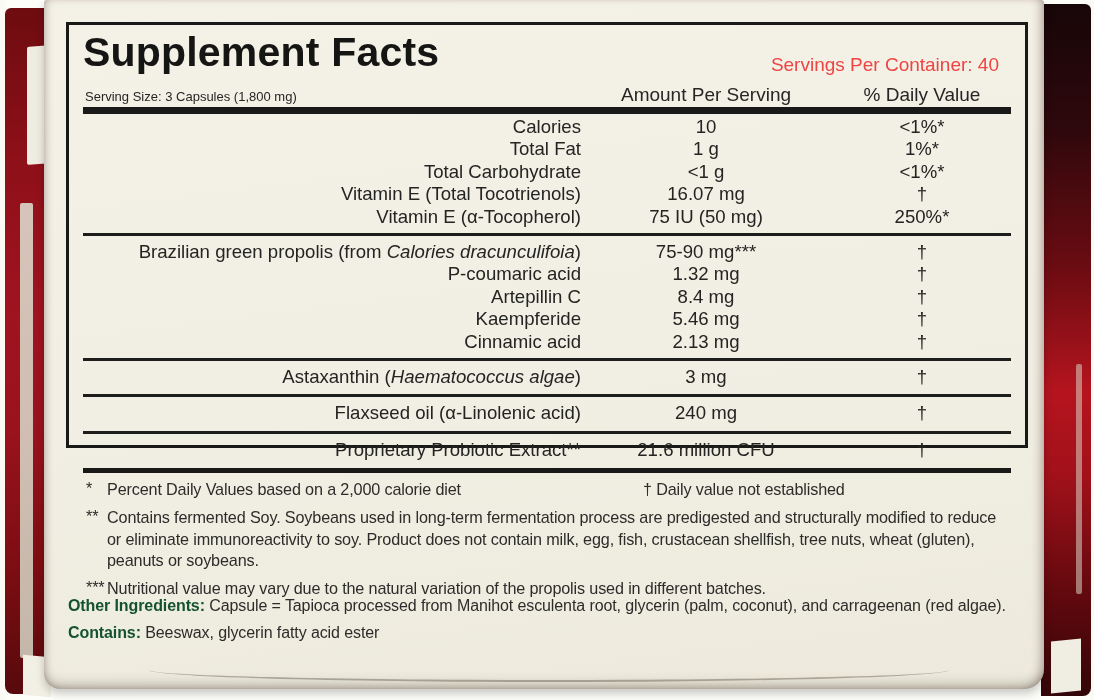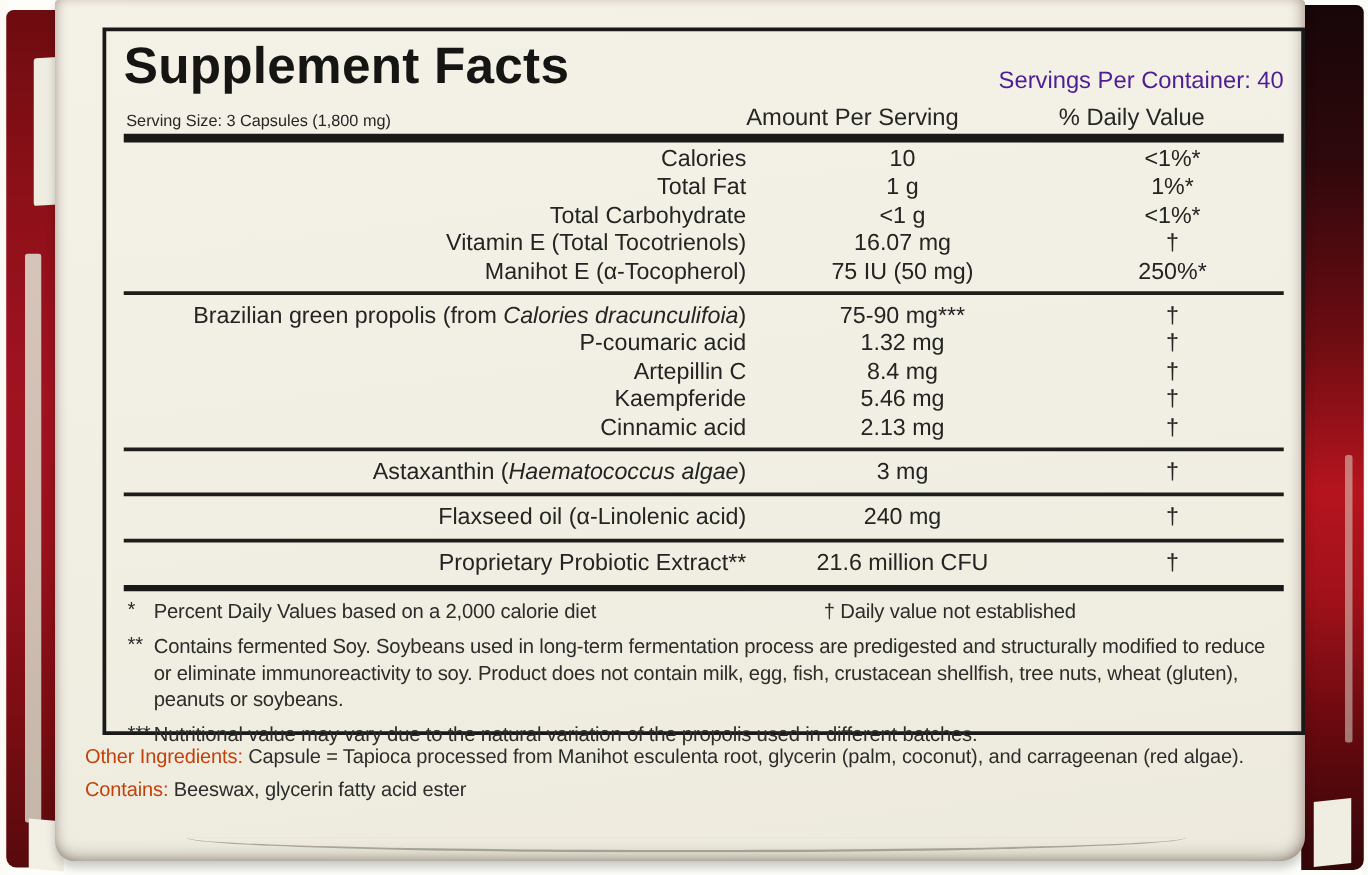--- a/index.html
+++ b/index.html
@@ -61,45 +61,44 @@
                 0 5px 8px rgba(0,0,0,.20);
   }
   .box-bottom-edge {
     position: absolute; left: 105px; right: 95px; bottom: 7px; height: 12px;
     border-bottom: 2px solid rgba(110,102,86,.5);
     border-radius: 0 0 50% 50% / 0 0 100% 100%;
   }
 
   
   .facts {
-    position: absolute; left: 66px; top: 22px; width: 962px; height: 566px;
+    position: absolute; left: 66px; top: 22px; width: 962px; height: 426px;
     border: 3px solid #191917;
     padding: 2px 14px 0 14px;
-    margin-left: 16px;
   }
 
   .facts-header { position: relative; height: 80px; }
   .title {
     position: absolute; left: 0; top: 2px;
     font-size: 41px; font-weight: 900; letter-spacing: .2px; color: #151513;
   }
   .serving-size {
     position: absolute; left: 2px; bottom: 3px;
     font-size: 13px; color: #262624;
   }
   .servings-container {
-    position: absolute; right: 0; top: 27px;
-    font-size: 19px; color: #4c1d95;
+    position: absolute; right: 12px; top: 27px;
+    font-size: 19px; color: #ef4444;
   }
   .col-heads {
     position: absolute; left: 0; right: 0; bottom: 1px;
     display: grid; grid-template-columns: 498px 250px 182px;
     font-size: 19px; color: #262624;
   }
-  .col-heads .c { }
+  .col-heads .c { text-align: center; }
 
   .bar-thick { height: 7px; background: #191917; }
   .rule-mid  { height: 3px; background: #1d1d1b; margin: 3px 0; }
   .rule-heavy{ height: 5px; background: #191917; margin: 4px 0 3px 0; }
 
   .sec { padding-top: 2px; padding-bottom: 2px; }
   .row {
     display: grid; grid-template-columns: 498px 250px 182px;
     font-size: 18.6px; line-height: 22.4px; color: #242422;
   }
@@ -119,21 +118,21 @@
   .fn.first { height: 24px; }
   .fn .dagger-note { position: absolute; left: 560px; top: 0; }
   .fn.soy { margin-bottom: 6px; }
 
   
   .other-info {
     position: absolute; left: 68px; top: 596px; width: 962px;
     font-size: 16px; line-height: 20px; letter-spacing: -0.1px; color: #2c2c2a;
   }
   .other-info .line { margin-bottom: 7px; }
-  .other-info .lbl { font-weight: normal; color: #c2410c; text-align: center; }
+  .other-info .lbl { font-weight: bold; color: #14532d; text-align: center; }
 </style>
 </head>
 <body>
 
 <div class="photo">
 
   <div class="edge-sliver-left"></div>
   <div class="edge-sliver-right"></div>
 
   <div class="side-left">
@@ -181,21 +180,21 @@
         <span class="name">Total Carbohydrate</span>
         <span class="amt">&lt;1 g</span>
         <span class="dv">&lt;1%*</span>
       </div>
       <div class="row">
         <span class="name">Vitamin E (Total Tocotrienols)</span>
         <span class="amt">16.07 mg</span>
         <span class="dv">†</span>
       </div>
       <div class="row">
-        <span class="name">Manihot E (α-Tocopherol)</span>
+        <span class="name">Vitamin E (α-Tocopherol)</span>
         <span class="amt">75 IU (50 mg)</span>
         <span class="dv">250%*</span>
       </div>
     </div>
 
     <div class="rule-mid"></div>
 
     <div class="sec">
       <div class="row">
         <span class="name"><span>Brazilian green propolis (from </span><span class="it">Calories dracunculifoia</span><span>)</span></span>

